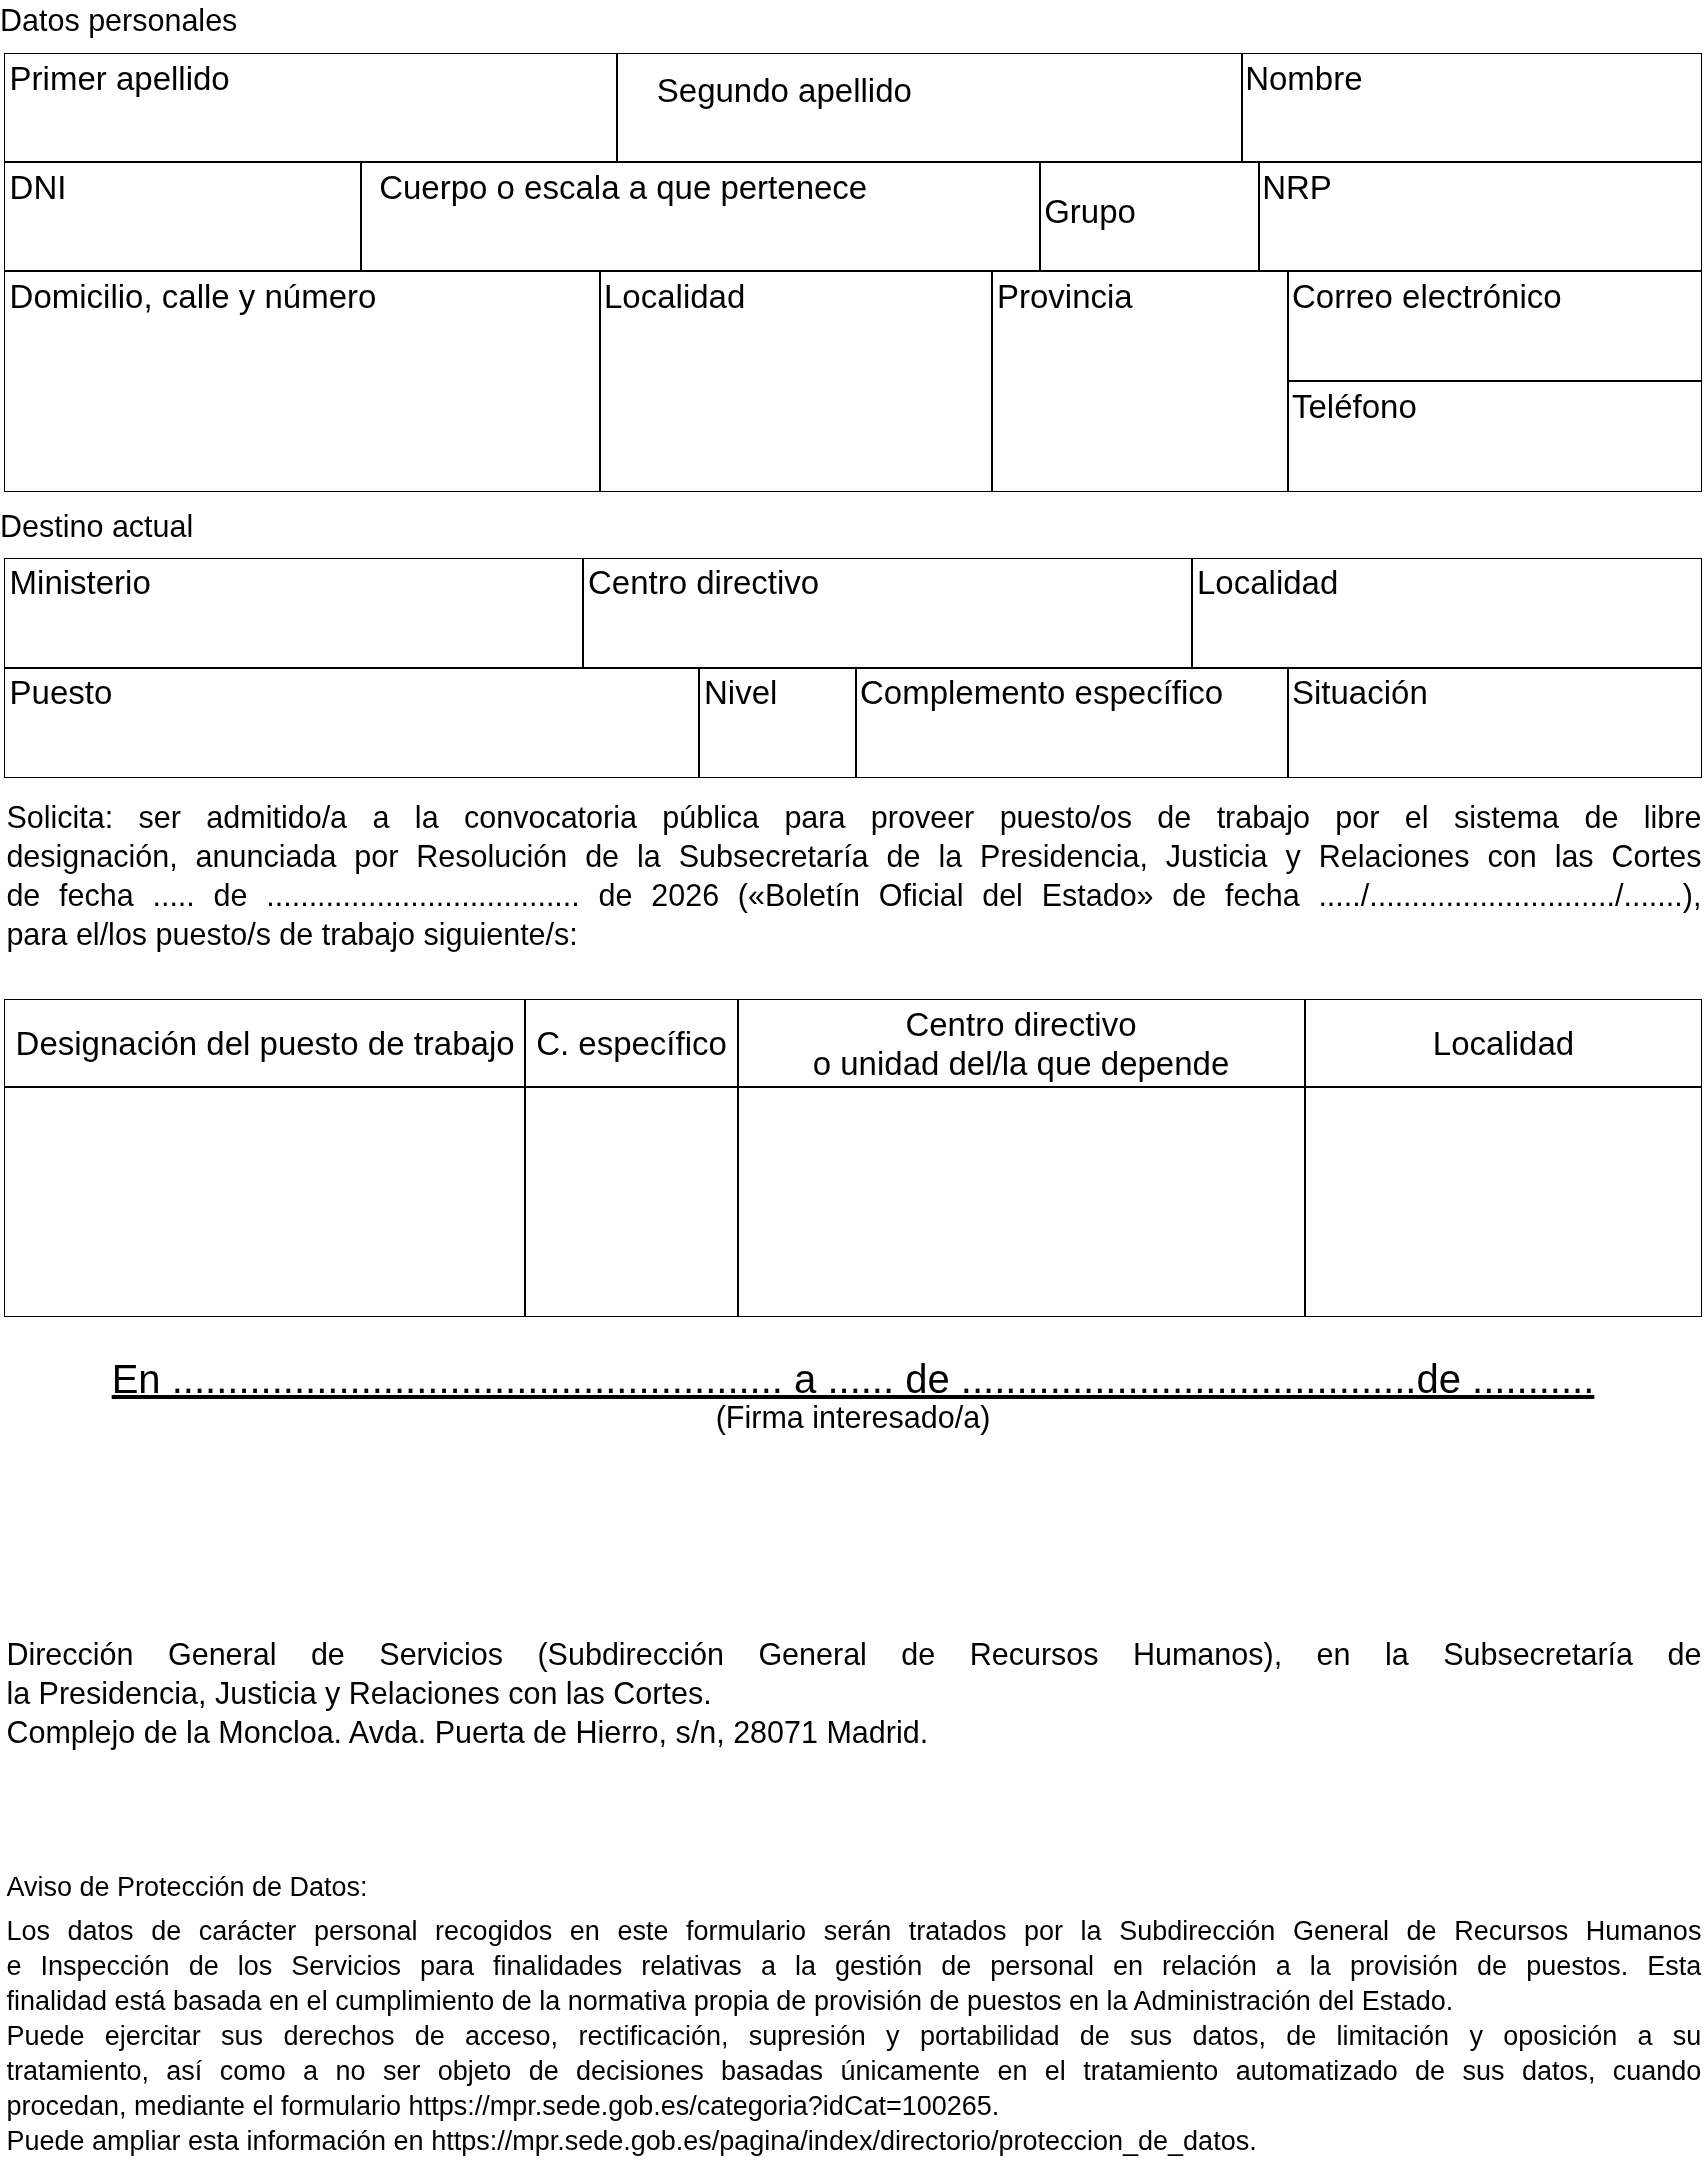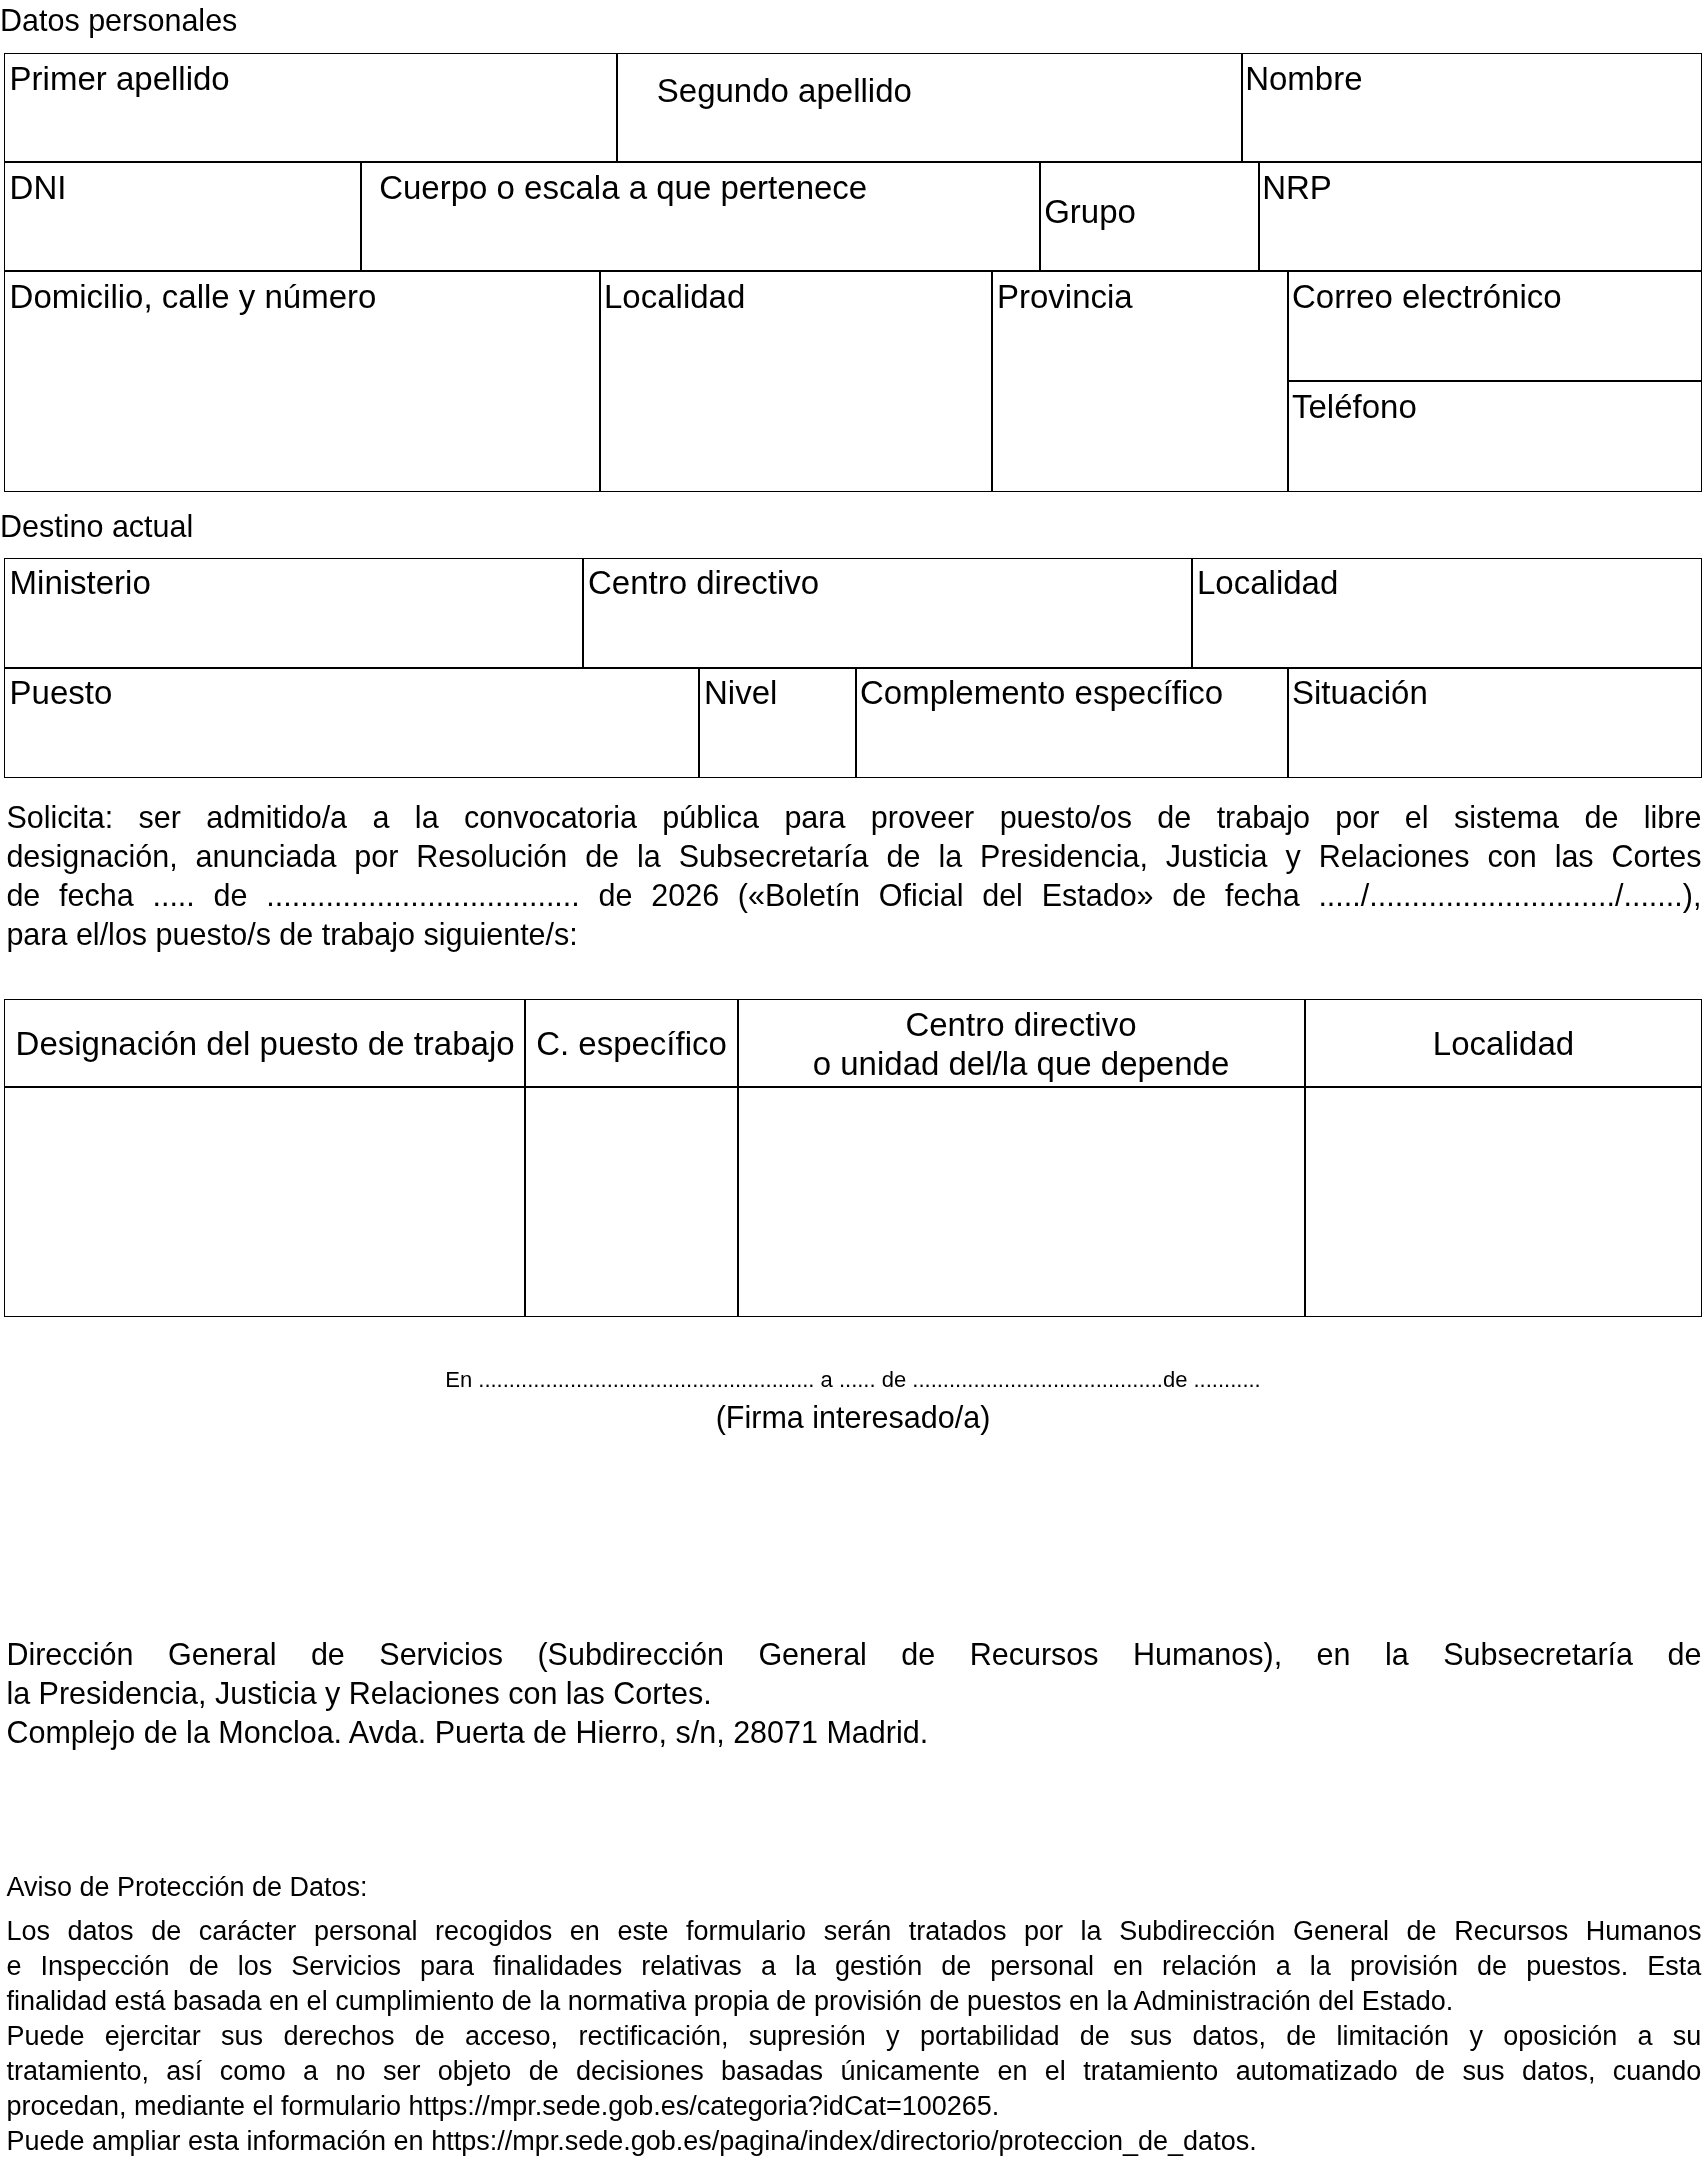--- a/index.html
+++ b/index.html
@@ -137,21 +137,21 @@
 </div>
 <div class="cell center" style="left:1306px; top:1001px; width:395px; height:85px; display:flex; align-items:center; justify-content:center;">
   <span class="label" style="position:static;">Localidad</span>
 </div>
 
 <div class="field" style="left:5.6px; top:1089px; width:519px; height:226px;"></div>
 <div class="field" style="left:526px; top:1089px; width:211px; height:226px;"></div>
 <div class="field" style="left:738px; top:1089px; width:566px; height:226px;"></div>
 <div class="field" style="left:1306px; top:1089px; width:395px; height:226px;"></div>
 
-<div class="abs center" style="left:0; top:1360px; width:1706px; font-size:22px; line-height:39px;">En ....................................................... a ...... de .........................................de ...........</div>
+<div class="abs center" style="left:0; top:1360px; width:1706px; font-size:40px; line-height:39px;text-decoration:underline;">En ....................................................... a ...... de .........................................de ...........</div>
 <div class="abs center" style="left:0; top:1398px; width:1706px; font-size:30.5px; line-height:39px;">(Firma interesado/a)</div>
 
 <div class="para" style="left:6.4px; top:1635px; width:1695px;">
   <span class="line">Dirección General de Servicios (Subdirección General de Recursos Humanos), en la Subsecretaría de</span>
   <span class="line last">la Presidencia, Justicia y Relaciones con las Cortes.</span>
   <span class="line last">Complejo de la Moncloa. Avda. Puerta de Hierro, s/n, 28071 Madrid.</span>
 </div>
 
 <div class="abs small" style="left:6.4px; top:1870px;">Aviso de Protección de Datos:</div>
 <div class="para small" style="left:6.4px; top:1914px; width:1695px;">

